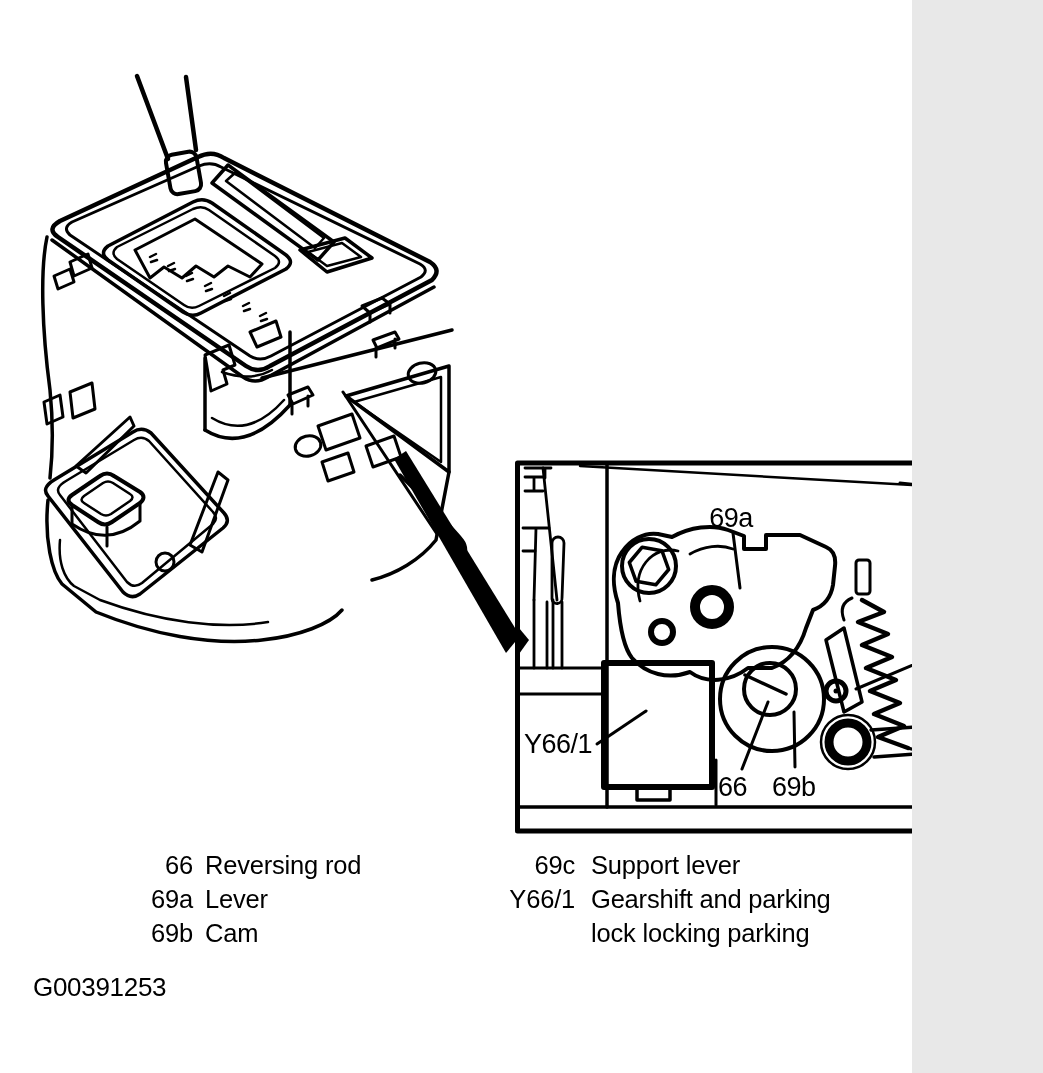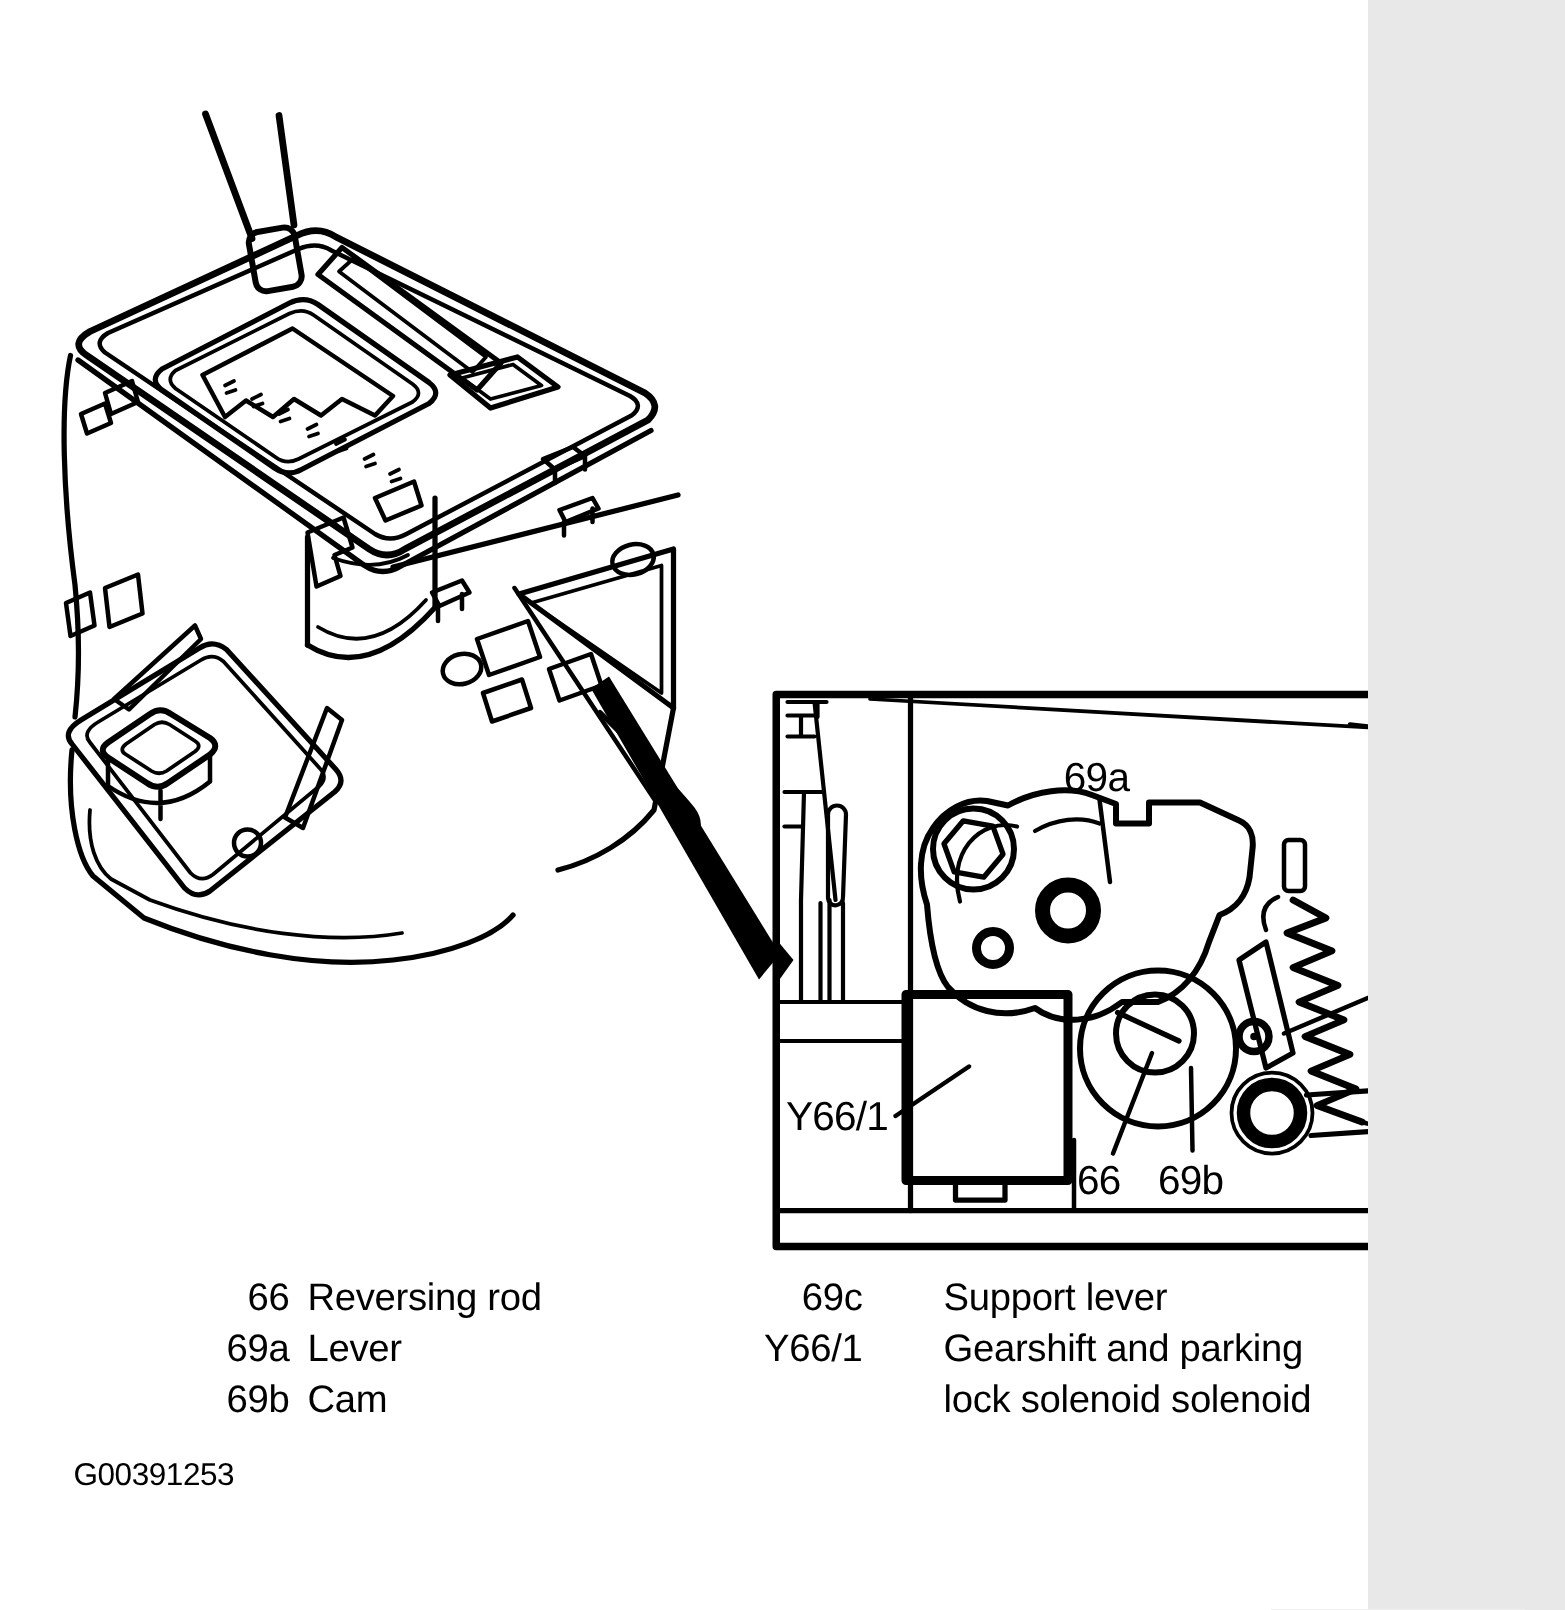--- a/index.html
+++ b/index.html
@@ -5,22 +5,22 @@
   html,body{margin:0;padding:0;background:#e8e8e8;}
   #page{position:relative;width:912px;height:1073px;background:#ffffff;overflow:hidden;
         font-family:"Liberation Sans",sans-serif;color:#000;}
   #art{position:absolute;left:0;top:0;}
   .lbl{font-family:"Liberation Sans",sans-serif;font-size:27px;letter-spacing:-0.5px;fill:#000;}
   .legend-row{position:absolute;height:32px;font-size:25.5px;letter-spacing:-0.2px;white-space:nowrap;}
   .ref{position:absolute;text-align:right;display:block;}
   .refL{left:100px;width:93px;}
   .refR{left:462px;width:113px;}
   .labL{position:absolute;left:205px;}
-  .labR{position:absolute;left:591px;margin-left:38px;}
-  .gid{position:absolute;left:49px;top:972px;font-size:21px;letter-spacing:-0.3px;}
+  .labR{position:absolute;left:591px;}
+  .gid{position:absolute;left:33px;top:972px;font-size:26px;letter-spacing:-0.3px;}
 </style>
 </head>
 <body>
 
 <div id="page">
 
 <svg id="art" width="1043" height="1073" viewBox="0 0 1043 1073" fill="none" stroke="#000" stroke-width="3.5" stroke-linecap="round" stroke-linejoin="round">
 
   <g>
 
@@ -216,19 +216,19 @@
 
   <div class="legend-row" style="top:851px">
     <span class="ref refR">69c</span>
     <span class="labR">Support lever</span>
   </div>
   <div class="legend-row" style="top:885px">
     <span class="ref refR">Y66/1</span>
     <span class="labR">Gearshift and parking</span>
   </div>
   <div class="legend-row" style="top:919px">
-    <span class="labR">lock solenoid solenoid</span>
+    <span class="labR">lock locking parking</span>
   </div>
 </div>
 
 <div class="gid">G00391253</div>
 
 </div>
 
 </body></html>

